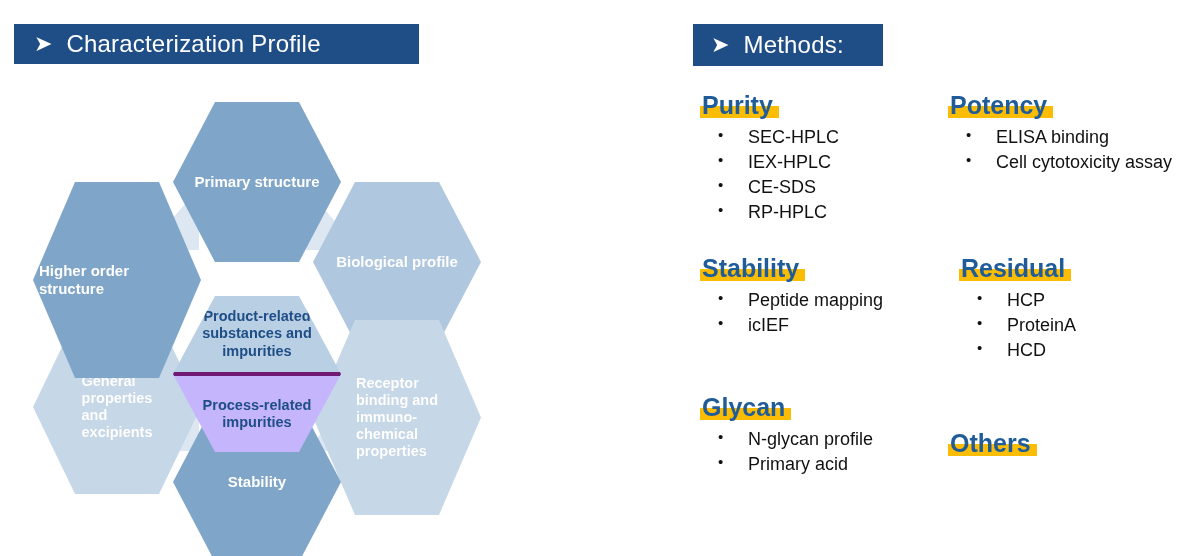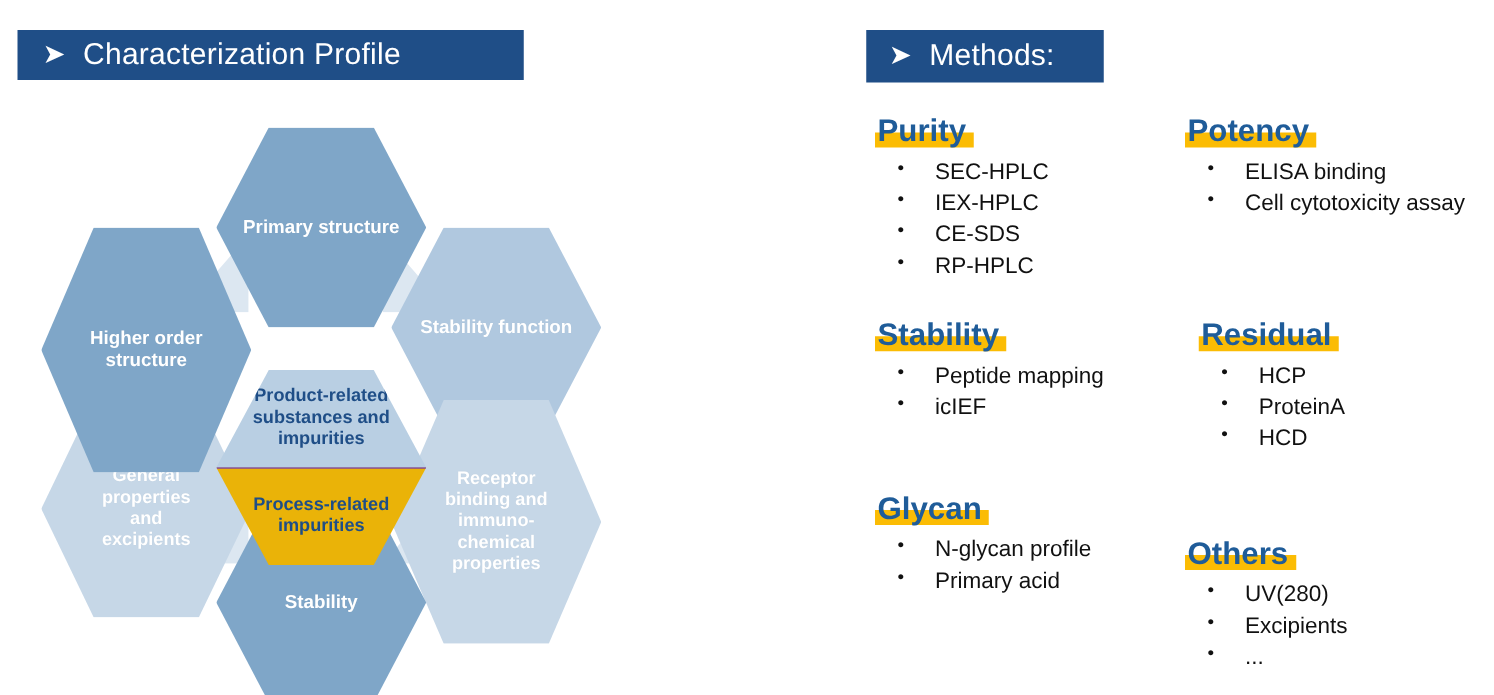--- a/index.html
+++ b/index.html
@@ -41,21 +41,20 @@
   #hex-diagram{
     position:absolute;
     left:18px; top:82px;
     width:470px; height:470px;
   }
   .hex{
     position:absolute;
     display:flex;
     align-items:center;
     justify-content:center;
-    text-align:center;
     box-sizing:border-box;
     clip-path:polygon(25% 0%,75% 0%,100% 50%,75% 100%,25% 100%,0% 50%);
   }
   .hex .lbl{
     color:#ffffff;
     font-size:15px;
     font-weight:bold;
     line-height:1.18;
     padding:0 6px;
     text-shadow:0 0 1px rgba(0,0,0,.05);
@@ -75,22 +74,22 @@
     display:flex;
     flex-direction:column;
   }
   .hex-center .half{
     flex:1 1 50%;
     display:flex;
     align-items:center;
     justify-content:center;
     text-align:center;
   }
-  .hex-center .half.top{ background:#B9CFE3; border-bottom:1px solid #701a75;}
-  .hex-center .half.bot{ background:#eab308; }
+  .hex-center .half.top{ background:#B9CFE3; border-bottom:4px solid #701a75;}
+  .hex-center .half.bot{ background:#c4b5fd; }
   .hex-center .clbl{
     color:#1F4E87;
     font-size:14.5px;
     font-weight:bold;
     line-height:1.2;
     padding:0 14px;
   }
 
   
   .wedge{
@@ -166,21 +165,21 @@
   <div class="wedge" style="left:127px;top:106px;width:54px;height:62px;clip-path:polygon(0% 100%,100% 0%,100% 100%);"></div>
   <div class="wedge" style="left:288px;top:106px;width:54px;height:62px;clip-path:polygon(0% 0%,100% 100%,0% 100%);"></div>
   <div class="wedge" style="left:127px;top:307px;width:54px;height:62px;clip-path:polygon(100% 0%,0% 100%,100% 100%);"></div>
   <div class="wedge" style="left:288px;top:307px;width:54px;height:62px;clip-path:polygon(0% 0%,100% 100%,0% 100%);transform:scaleX(-1);"></div>
 
   <div class="hex tone-dark" style="left:155px;top:20px;width:168px;height:160px;">
     <span class="lbl">Primary structure</span>
   </div>
 
   <div class="hex tone-mid" style="left:295px;top:100px;width:168px;height:160px;">
-    <span class="lbl">Stability function</span>
+    <span class="lbl">Biological profile</span>
   </div>
 
   <div class="hex tone-light small" style="left:295px;top:238px;width:168px;height:195px;">
     <span class="lbl">Receptor<br>binding and<br>immuno-<br>chemical<br>properties</span>
   </div>
 
   <div class="hex tone-dark" style="left:155px;top:320px;width:168px;height:160px;">
     <span class="lbl">Stability</span>
   </div>
 
@@ -260,20 +259,15 @@
       <li>N-glycan profile</li>
       <li>Primary acid</li>
     </ul>
   </div>
 
   <div class="mgroup" style="left:248px;top:318px;margin-top:20px;">
     <div class="mhead">
       <span class="hl"></span>
       <span class="htxt">Others</span>
     </div>
-    <ul class="mlist">
-      <li>UV(280)</li>
-      <li>Excipients</li>
-      <li>...</li>
-    </ul>
   </div>
 
 </div>
 
 </body></html>

